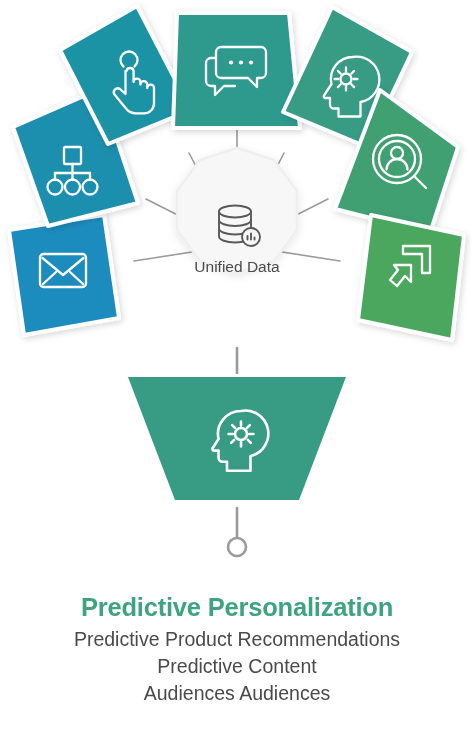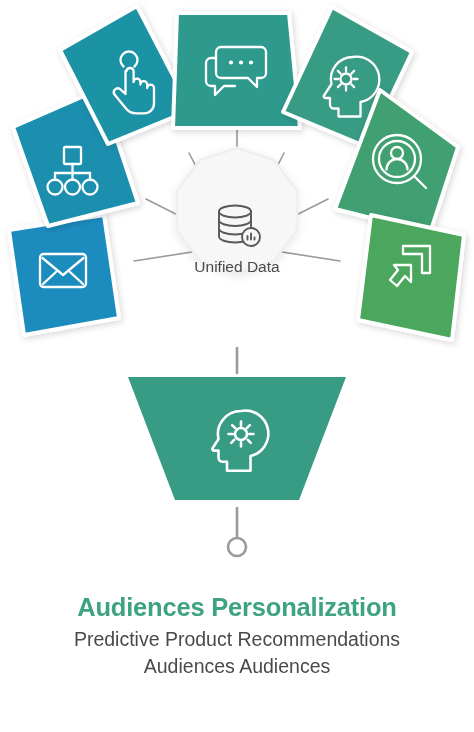--- a/index.html
+++ b/index.html
@@ -135,18 +135,19 @@
       <circle cx="31" cy="25" r="6"></circle>
       <path d="M 31 12.5 v 4.3 M 31 33.2 v 4.3 M 18.5 25 h 4.3 M 39.2 25 h 4.3
                M 22.2 16.2 l 3 3 M 37.8 30.8 l 3 3 M 39.8 16.2 l -3 3 M 24.2 30.8 l -3 3"></path>
     </g>
 
     <line x1="237" y1="168" x2="237" y2="197" stroke="#9a9a9a" stroke-width="2.6" stroke-linecap="round"></line>
     <circle cx="237" cy="207" r="9" fill="#ffffff" stroke="#9a9a9a" stroke-width="2.6"></circle>
   </svg>
 
   <div class="txtblock">
-    <div class="title">Audiences Personalization</div>
+    <div class="title">Predictive Personalization</div>
     <div class="sub">Predictive Product Recommendations</div>
+    <div class="sub">Predictive Content</div>
     <div class="sub">Audiences Audiences</div>
   </div>
 
 </div>
 
 </body></html>

